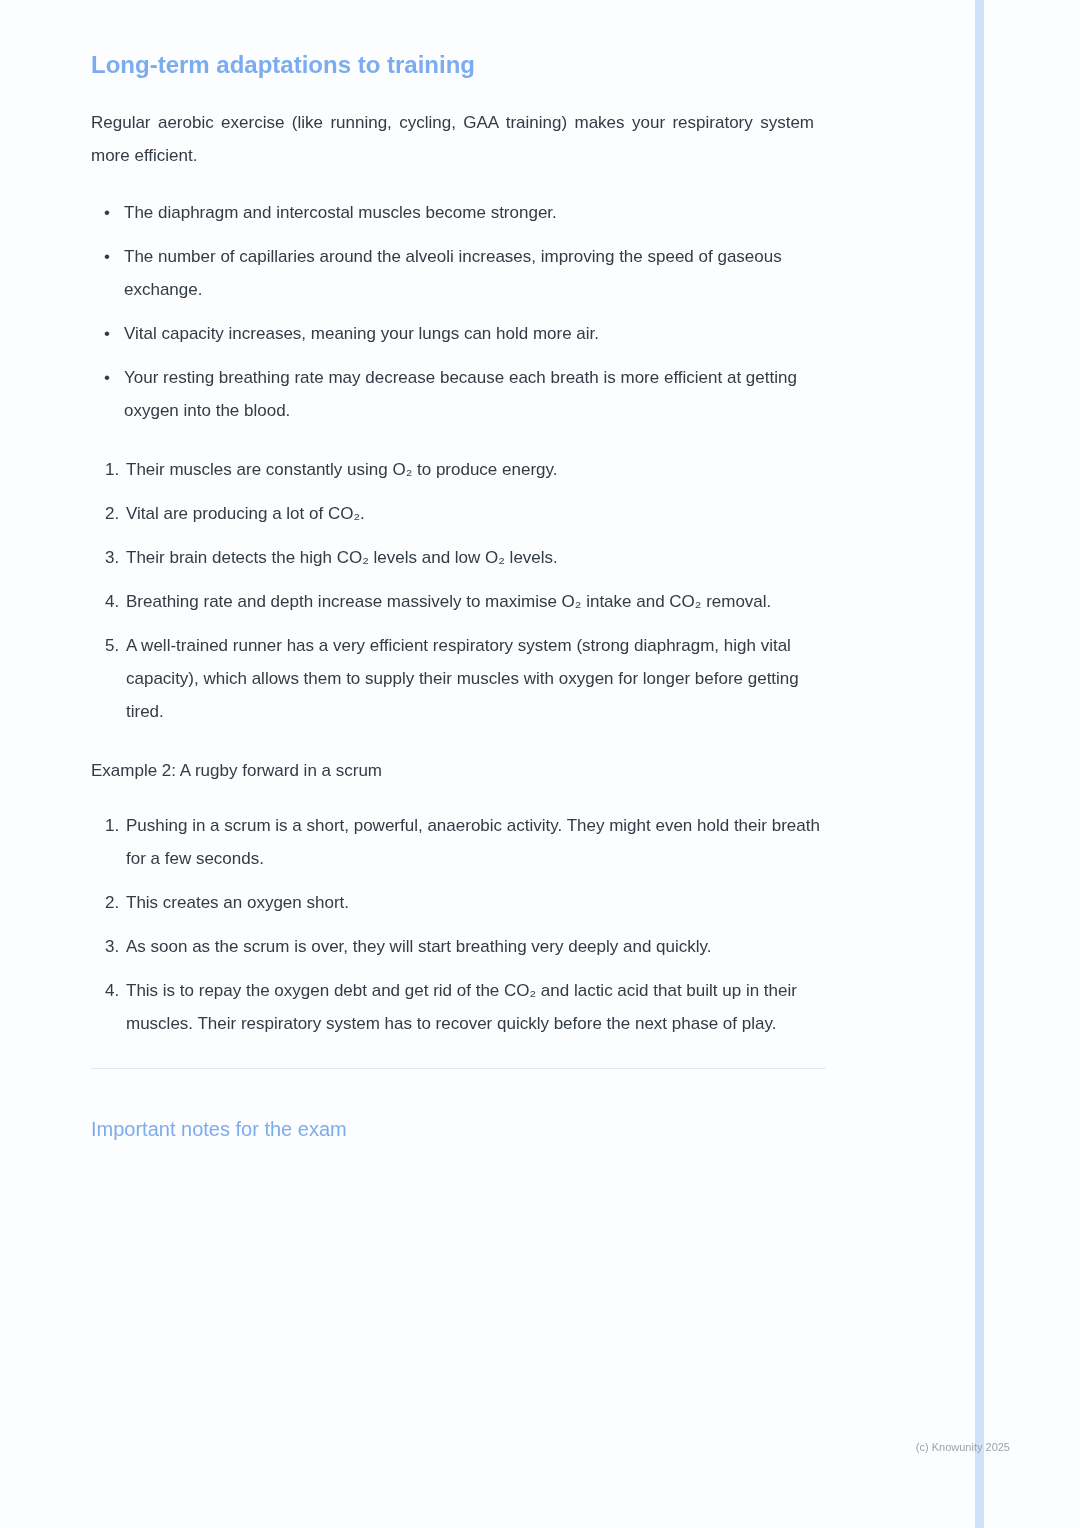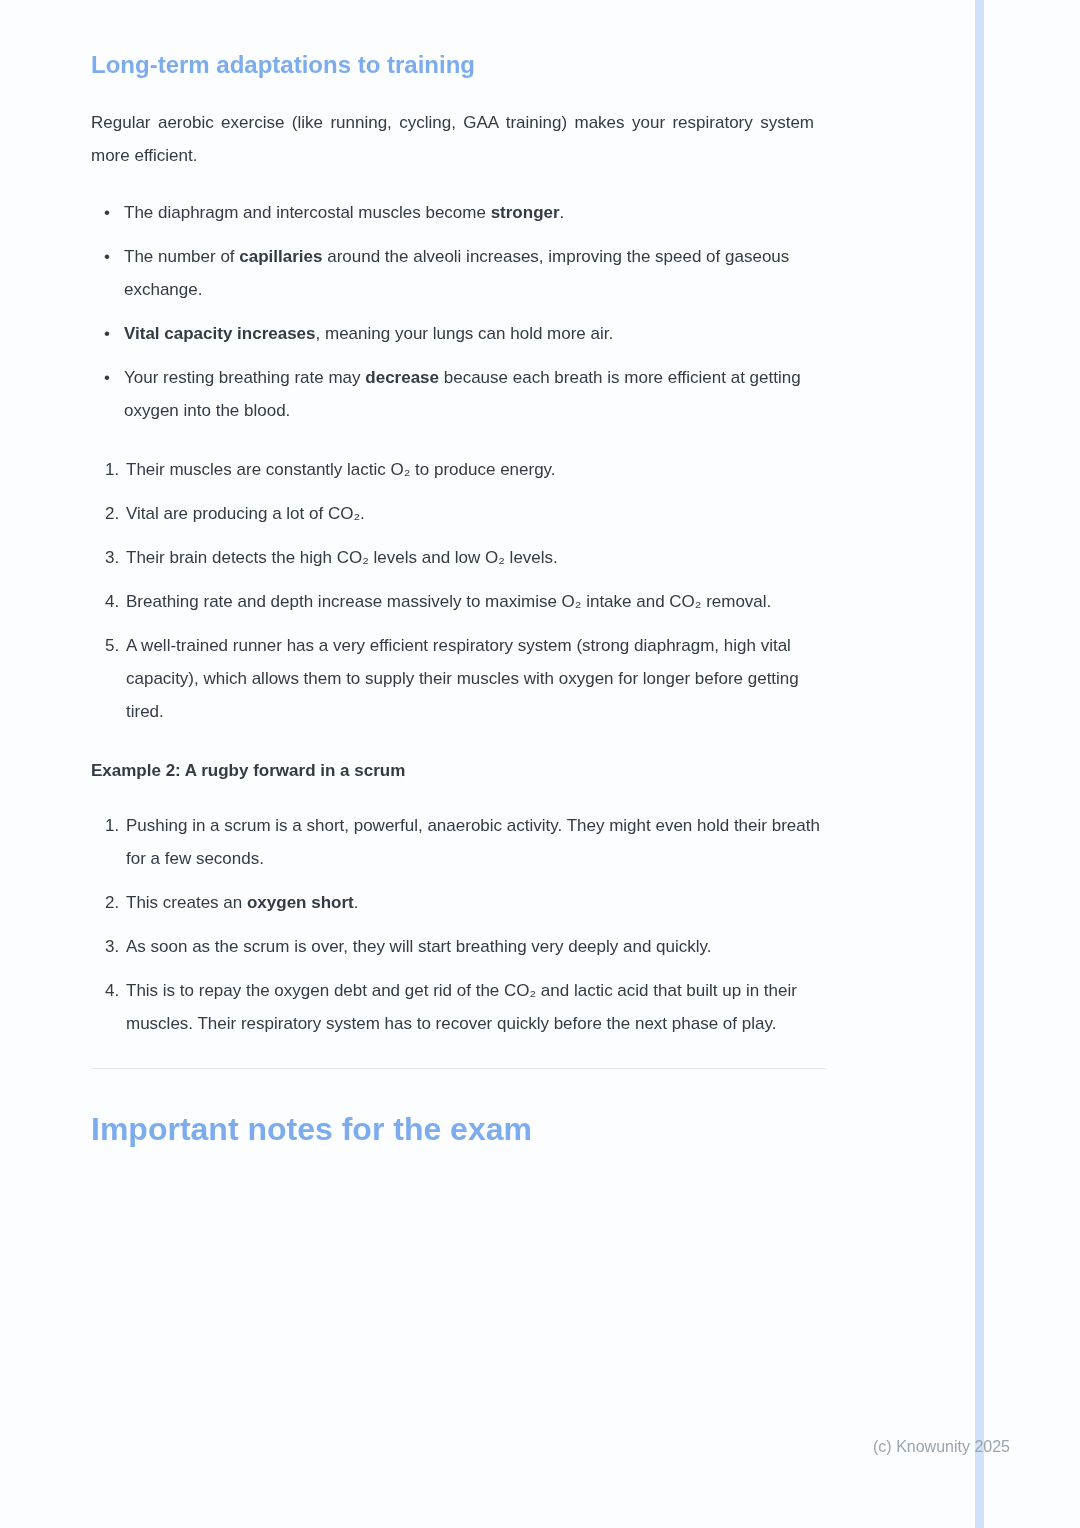--- a/index.html
+++ b/index.html
@@ -23,29 +23,29 @@
   }
   h1.section-heading {
     color: #7cacee;
     font-size: 24px;
     line-height: 30px;
     font-weight: 700;
     margin: 0 0 26px 0;
   }
   h2.section-heading-lg {
     color: #7cacee;
-    font-size: 32px;
+    font-size: 20px;
     line-height: 36px;
-    font-weight: 700;
+    font-weight: 400;
     margin: 0 0 12px 0;
   }
   p.para { margin: 0 12px 24px 0; }
   p.justify { text-align: justify; }
   p.bold-head { font-weight: 700; margin: 4px 0 22px 0; }
-  strong { font-weight: 700; }
+  strong { font-weight: 400; }
   ul.bullet-list {
     list-style: none;
     margin: 0 0 26px 0;
   }
   ul.bullet-list > li {
     position: relative;
     padding-left: 33px;
     margin-bottom: 11px;
   }
   ul.bullet-list > li::before {
@@ -64,21 +64,21 @@
   }
   hr.divider {
     border: none;
     border-top: 1px solid #e4e8ec;
     margin: 28px 0 42px 0;
   }
   .footer {
     position: absolute;
     top: 1438px;
     right: 70px;
-    font-size: 16px;
+    font-size: 11px;
     line-height: 18px;
     color: #9aa4ad;
     z-index: 2;
   }
   .edge-bar {
     position: absolute;
     left: 975px;
     top: 0;
     width: 9px;
     height: 1528px;
@@ -98,21 +98,21 @@
 
     <ul class="bullet-list">
       <li><span>The diaphragm and intercostal muscles become </span><strong>stronger</strong><span>.</span></li>
       <li><span>The number of </span><strong>capillaries</strong><span> around the alveoli increases, improving the speed of gaseous exchange.</span></li>
       <li><strong>Vital capacity increases</strong><span>, meaning your lungs can hold more air.</span></li>
       <li><span>Your resting breathing rate may </span><strong>decrease</strong><span> because each breath is more efficient at getting oxygen into the blood.</span></li>
     </ul>
 
 
     <ol class="num-list">
-      <li><span>Their muscles are constantly lactic O₂ to produce energy.</span></li>
+      <li><span>Their muscles are constantly using O₂ to produce energy.</span></li>
       <li><span>Vital are producing a lot of CO₂.</span></li>
       <li><span>Their brain detects the high CO₂ levels and low O₂ levels.</span></li>
       <li><span>Breathing rate and depth increase massively to maximise O₂ intake and CO₂ removal.</span></li>
       <li><span>A well-trained runner has a very efficient respiratory system (strong diaphragm, high vital capacity), which allows them to supply their muscles with oxygen for longer before getting tired.</span></li>
     </ol>
 
     <p class="para bold-head"><strong>Example 2: A rugby forward in a scrum</strong></p>
 
     <ol class="num-list">
       <li><span>Pushing in a scrum is a short, powerful, anaerobic activity. They might even hold their breath for a few seconds.</span></li>

